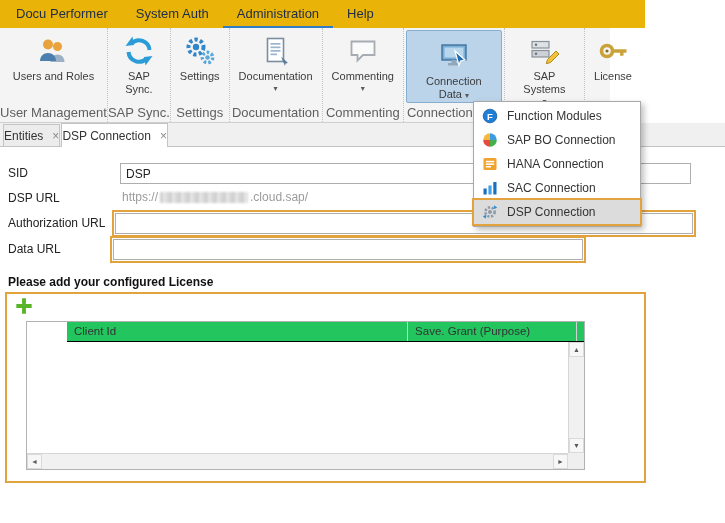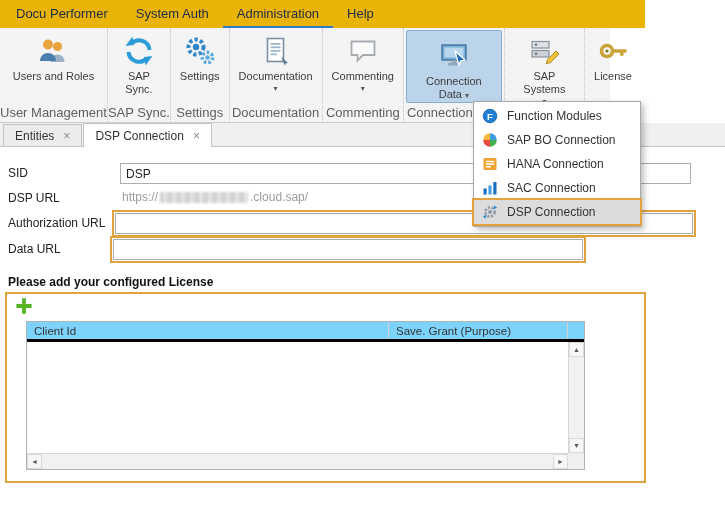--- a/index.html
+++ b/index.html
@@ -19,39 +19,39 @@
   .rbtn.active { background:#bcd4ea; border-color:#88aecf;justify-content:flex-end; }
   .ricon { width:32px; height:32px; flex:0 0 auto; }
   .ricon svg { width:32px; height:32px; display:block; }
   .rlabel { font-size:11px; color:#3c3c3c; text-align:center; line-height:1.2; margin-top:3px; }
   .chev { font-size:8px; color:#5a5a5a; line-height:1; margin-top:2px; }
   .chev.inline { display:inline; margin-left:3px; font-size:8px; }
   .rgrouplabel { height:19px; font-size:13px; color:#5f5f5f; display:flex; align-items:center; justify-content:center; white-space:nowrap; overflow:hidden; }
 
   
   .tabbar { position:absolute; left:0; top:123px; width:725px; height:24px; background:#f0f0f0; border-bottom:1px solid #c4c4c4; display:flex; align-items:flex-end; padding-left:3px; }
-  .tab { height:22px; display:flex; align-items:center; gap:9px; padding:0 11px; font-size:12px; color:#333; background:#ececec; border:1px solid #c4c4c4; border-bottom:none; margin-right:1px; cursor:default; }
+  .tab { height:22px; display:flex; align-items:center; gap:9px; padding:0 0; font-size:12px; color:#333; background:#ececec; border:1px solid #c4c4c4; border-bottom:none; margin-right:1px; cursor:default; }
   .tab.active { background:#fff; height:24px; margin-bottom:-1px; }
   .tab-close { color:#8a8a8a; font-size:12px; }
 
   
   .content { position:absolute; left:0; top:147px; width:725px; height:376px; background:#fff; }
   .flabel { position:absolute; left:8px; font-size:12px; color:#222; white-space:nowrap; }
   .finput { position:absolute; height:21px; border:1px solid #aeaeae; background:#fff; font:12px "Liberation Sans", sans-serif; padding:0 5px; color:#222; }
   .hl { border:2px solid #e2a23c; position:absolute; padding:1px; background:#fff; }
   .finput-in { width:100%; height:21px; border:1px solid #aeaeae; font:12px "Liberation Sans", sans-serif; padding:0 5px; display:block; }
   .urltext { position:absolute; left:122px; top:43px; color:#9b9b9b; font-size:12px; display:flex; align-items:center; gap:2px; }
   .redacted { display:inline-block; width:88px; height:11px; background:repeating-linear-gradient(90deg,#cfcfcf 0 3px,#e6e6e6 3px 6px,#d8d8d8 6px 9px); filter:blur(0.8px); border-radius:1px; }
   .clients-heading { position:absolute; left:8px; top:128px; font-weight:bold; font-size:12px; color:#111; }
 
   .clients-panel { position:absolute; left:5px; top:145px; width:641px; height:191px; border:2px solid #e2a23c; }
   .add-btn { position:absolute; left:8px; top:3px; width:18px; height:18px; cursor:pointer; }
   .add-btn svg { width:18px; height:18px; display:block; }
   .clients-table { position:absolute; left:19px; top:27px; width:559px; height:149px; border:1px solid #b2b2b2; background:#fff; }
-  .thead { display:flex; height:20px; background:#7dd3fc; border-bottom:3px solid #000000; }
+  .thead { display:flex; height:20px; background:#22c55e; border-bottom:1px solid #000000;margin-left:40px; }
   .th { padding:3px 0 0 7px; font-size:11.5px; color:#333; border-right:1px solid #d2d2d2; overflow:hidden; white-space:nowrap; }
   .th-fill { flex:1; border-right:none; }
   .tbody { position:absolute; left:0; top:20px; right:16px; bottom:16px; background:#fff; }
   .vscroll { position:absolute; top:20px; right:0; bottom:16px; width:16px; background:#f1f1f1; border-left:1px solid #d6d6d6; display:flex; flex-direction:column; justify-content:space-between; }
   .hscroll { position:absolute; left:0; bottom:0; right:16px; height:16px; background:#f1f1f1; border-top:1px solid #d6d6d6; display:flex; justify-content:space-between; }
   .sbtn { background:#f7f7f7; border:1px solid #dadada; color:#5a5a5a; display:flex; align-items:center; justify-content:center; font-size:7px; }
   .vscroll .sbtn { height:15px; }
   .hscroll .sbtn { width:15px; }
   .corner { position:absolute; right:0; bottom:0; width:16px; height:16px; background:#efefef; }
 

